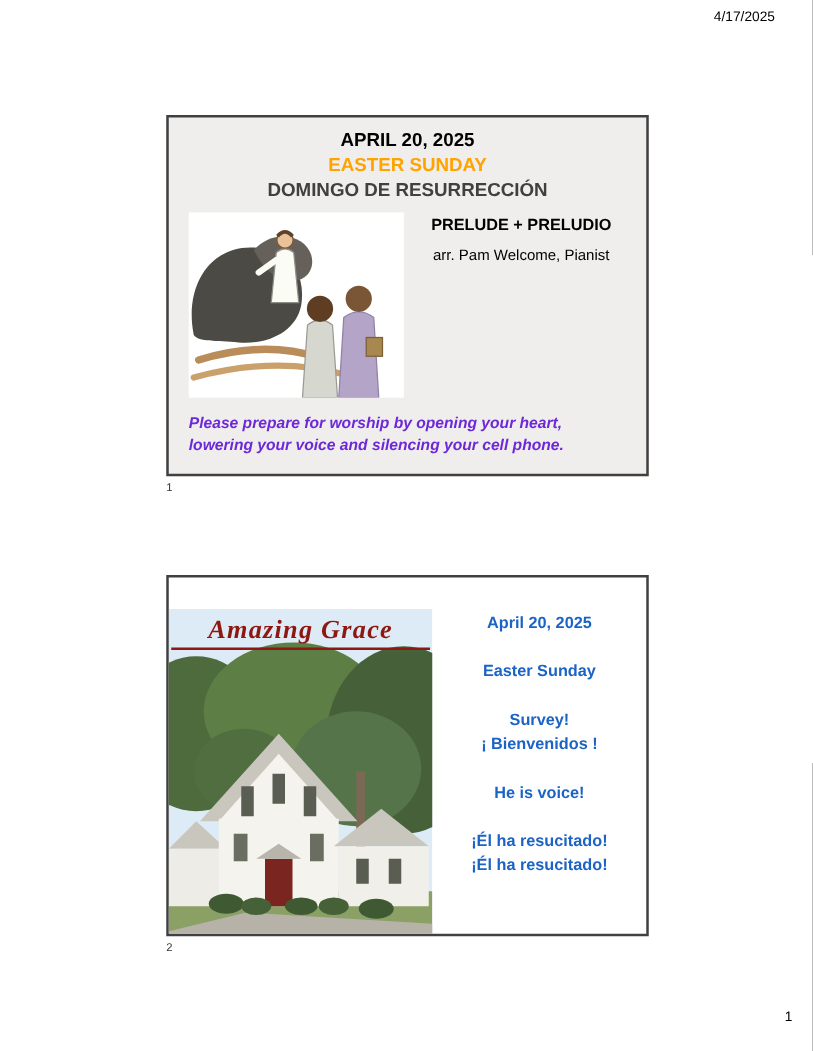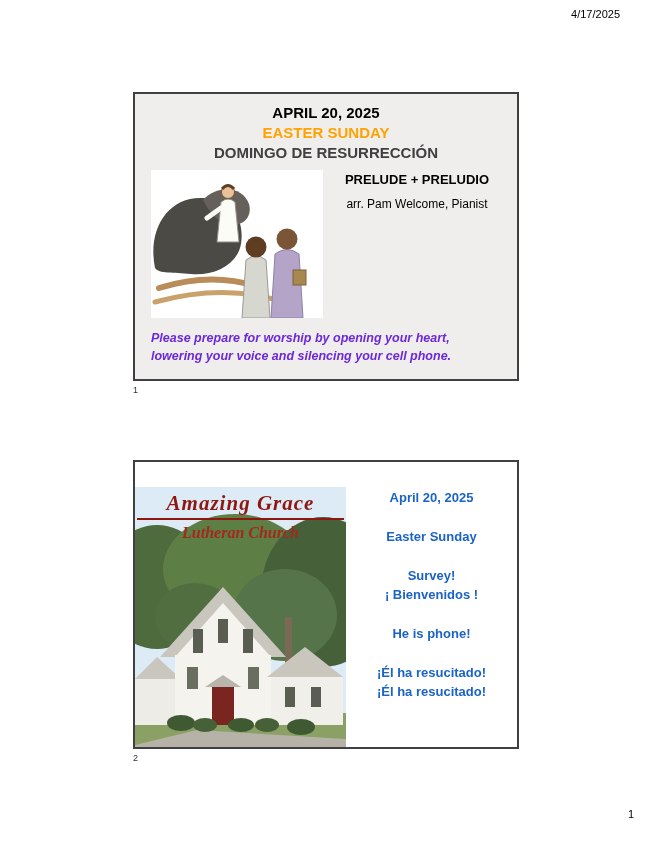--- a/index.html
+++ b/index.html
@@ -146,37 +146,36 @@
         <rect x="176" y="200" width="10" height="20" fill="#5a5e52"></rect>
 
         <ellipse cx="46" cy="236" rx="14" ry="8" fill="#3f5a33"></ellipse>
         <ellipse cx="70" cy="238" rx="12" ry="7" fill="#466038"></ellipse>
         <ellipse cx="106" cy="238" rx="13" ry="7" fill="#3f5a33"></ellipse>
         <ellipse cx="132" cy="238" rx="12" ry="7" fill="#466038"></ellipse>
         <ellipse cx="166" cy="240" rx="14" ry="8" fill="#3f5a33"></ellipse>
       </svg>
       <div class="church-name">
         <div class="cn1">Amazing Grace</div>
-        <div class="cn2">Lutheran Church</div>
       </div>
     </div>
 
     <div class="s2-right">
       <div class="stanza">
         <div class="b-line">April 20, 2025</div>
       </div>
       <div class="stanza">
         <div class="b-line">Easter Sunday</div>
       </div>
       <div class="stanza">
         <div class="b-line">Survey!</div>
         <div class="b-line">¡ Bienvenidos !</div>
       </div>
       <div class="stanza">
-        <div class="b-line">He is phone!</div>
+        <div class="b-line">He is voice!</div>
       </div>
       <div class="stanza">
         <div class="b-line">¡Él ha resucitado!</div>
         <div class="b-line">¡Él ha resucitado!</div>
       </div>
     </div>
   </section>
   <div class="slide-num n2">2</div>
 
   <div class="page-num">1</div>

